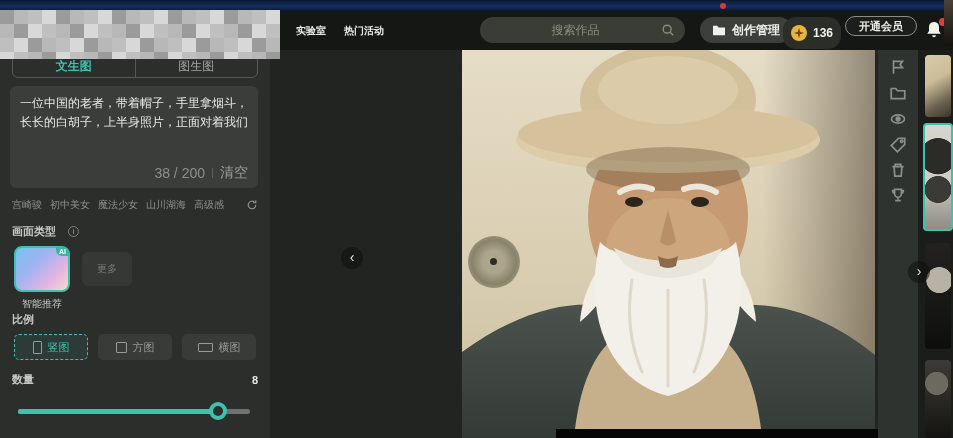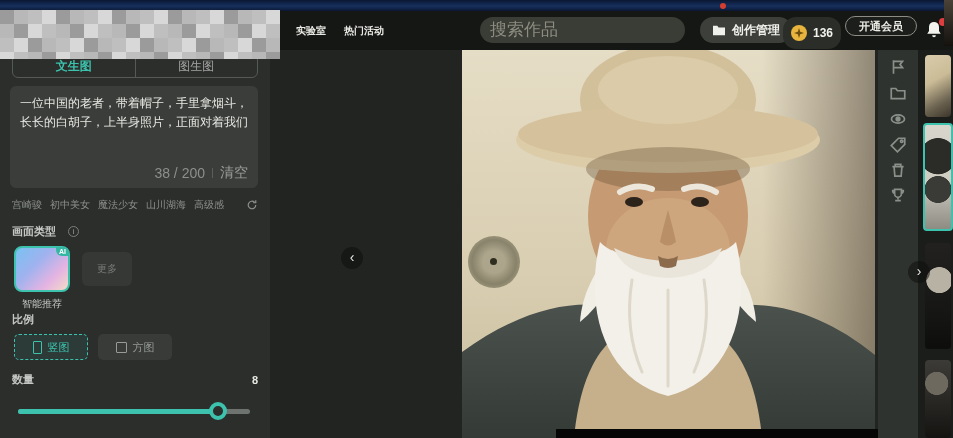--- a/index.html
+++ b/index.html
@@ -13,21 +13,21 @@
   .top-strip-marker { position:absolute; left:720px; top:3px; width:6px; height:6px;
     border-radius:50%; background:#d43d30; }
 
   
   .navbar { position:absolute; left:0; top:11px; width:953px; height:39px; background:#151714; }
   .nav-menu { position:absolute; left:258px; top:0; height:39px; display:flex; align-items:center; gap:18px; }
   .nav-item { color:#e8e8e4; font-size:10px; font-weight:bold; cursor:pointer; white-space:nowrap; }
   .search-pill { position:absolute; left:480px; top:6px; width:205px; height:26px;
     background:#3a3d35; border-radius:13px; display:flex; align-items:center; padding:0 10px; }
   .search-pill input { flex:1; background:transparent; border:none; outline:none;
-    color:#d8d8d0; font-size:17px; font-family:Liberation Serif, serif; }
+    color:#d8d8d0; font-size:12px; font-family:Liberation Serif, serif;text-align:center; }
   .search-pill input::placeholder { color:#8d8d82; }
   .manage-pill { position:absolute; left:700px; top:6px; height:26px; padding:0 12px;
     background:#3d403a; border-radius:13px; display:flex; align-items:center; gap:6px;
     color:#f0f0ec; font-size:12px; font-weight:bold; }
   .coin-group { position:absolute; left:783px; top:6px; height:26px; padding:16px 8px;
     display:flex; align-items:center; gap:6px; border-radius:13px; background:#2b2d28; }
   .coin-disc { width:16px; height:16px; border-radius:50%; background:#e9b43d;
     display:flex; align-items:center; justify-content:center; }
   .coin-value { color:#f2f2ee; font-size:12px; font-weight:bold; }
   .vip-pill { position:absolute; left:845px; top:5px; width:72px; height:20px;
@@ -240,20 +240,24 @@
     </div>
 
     <div class="ratio-row">
       <div class="ratio-btn active">
         <span class="shape-rect shape-v"></span>
         <span>竖图</span>
       </div>
       <div class="ratio-btn">
         <span class="shape-rect shape-s"></span>
         <span>方图</span>
+      </div>
+      <div class="ratio-btn">
+        <span class="shape-rect shape-h"></span>
+        <span>横图</span>
       </div>
     </div>
 
     <div class="qty-row">
       <span class="qty-label">数量</span>
       <span class="qty-value">8</span>
     </div>
 
     <div class="slider">
       <div class="slider-track"></div>

